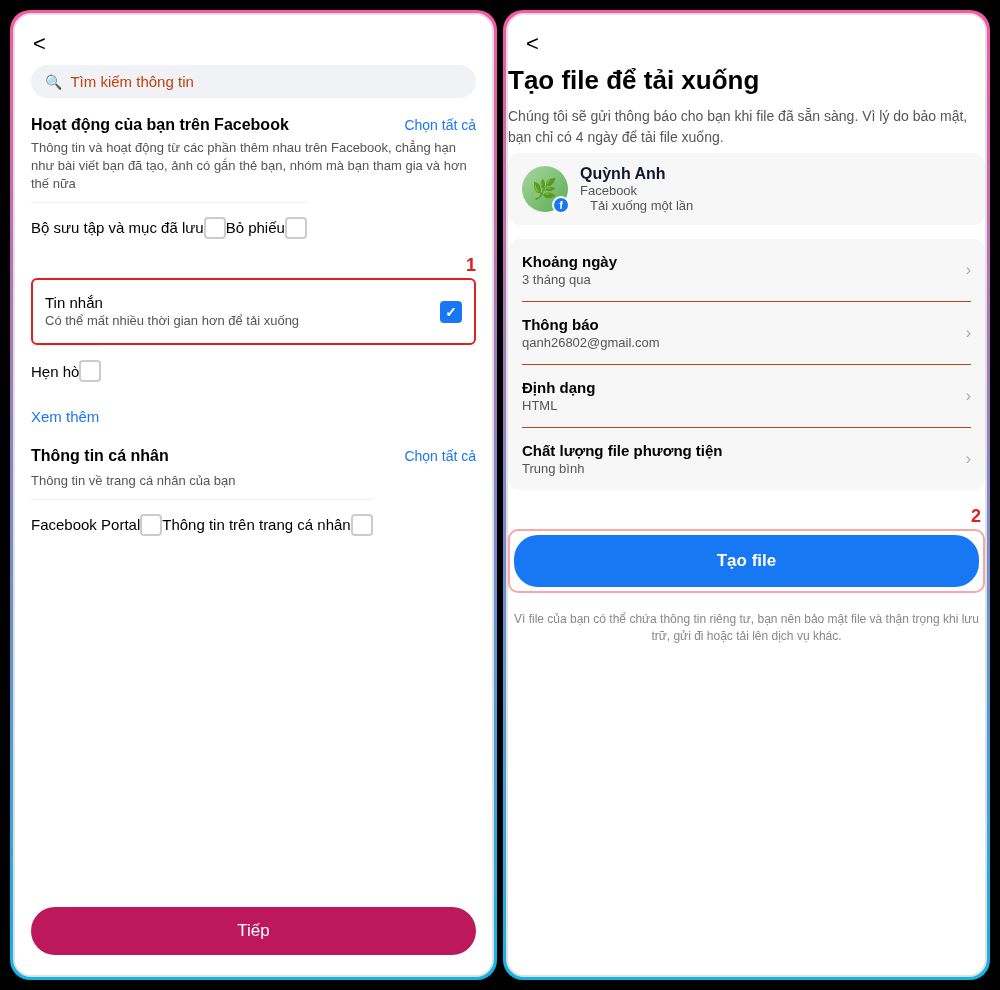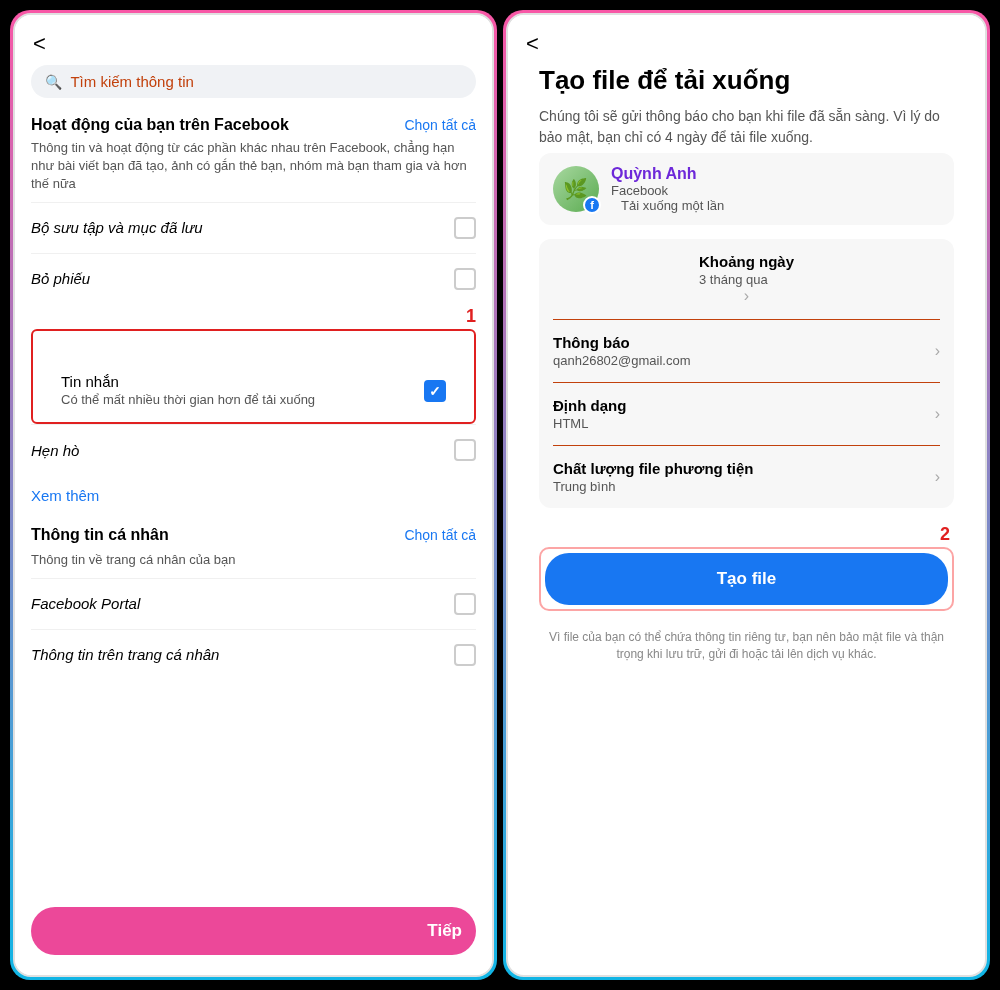--- a/index.html
+++ b/index.html
@@ -91,24 +91,23 @@
     }
     .section-desc {
       font-size: 13px;
       color: #555;
       line-height: 1.4;
       padding: 0 16px 8px 16px;
     }
 
     .list-items {
       display: flex;
-      flex-direction: column;
+      flex-direction: row;
       padding: 0 16px;
       gap: 0;
-      font-style: italic;
     }
     .list-item {
       display: flex;
       align-items: center;
       justify-content: space-between;
       padding: 14px 0;
       border-top: 1px solid #f0f0f0;
     }
     .list-item-text {
       font-size: 15px;
@@ -142,23 +141,22 @@
       font-size: 14px;
       font-weight: 700;
     }
 
     .highlight-box {
       border: 2px solid #e02020;
       border-radius: 6px;
       margin: 0 16px;
     }
     .highlight-box .list-item {
-      padding: 14px 28px;
+      padding: 14px 12px;
       border-top: none;
-      margin-top: 28px;
     }
     .number-badge {
       color: #e02020;
       font-size: 18px;
       font-weight: 700;
       text-align: center;
     }
 
     .see-more-link {
       color: #1877f2;
@@ -174,34 +172,33 @@
     .bottom-btn-left {
       position: absolute;
       bottom: 0;
       left: 0;
       right: 0;
       padding: 12px 16px 20px 16px;
       background: #fff;
     }
     .tiep-btn {
       width: 100%;
-      background: #ec4899;
+      background: #be185d;
       color: #fff;
       border: none;
       border-radius: 24px;
       padding: 14px;
       font-size: 17px;
-      font-weight: 700;
-      cursor: pointer;
-      text-align: right;
+      font-weight: 400;
+      cursor: pointer;
     }
 
     
     .right-content {
-      padding: 0 31px;
+      padding: 0 0;
       flex: 1;
       overflow-y: auto;
     }
     .page-title {
       font-size: 26px;
       font-weight: 700;
       color: #000;
       margin-bottom: 10px;
       line-height: 1.2;
     }
@@ -249,21 +246,21 @@
       align-items: center;
       justify-content: center;
       color: #fff;
       font-size: 11px;
       font-weight: 700;
       border: 2px solid #fff;
     }
     .user-info-name {
       font-size: 16px;
       font-weight: 700;
-      color: #6d28d9;
+      color: #0f172a;
     }
     .user-info-platform {
       font-size: 13px;
       color: #555;
     }
     .user-info-sub {
       font-size: 13px;
       color: #555;
       margin-left: 10px;
     }
@@ -271,21 +268,20 @@
     .option-row {
       display: flex;
       align-items: center;
       justify-content: space-between;
       padding: 14px 0;
       border-top: 1px solid #c2410c;
       cursor: pointer;
     }
     .option-row:first-child {
       border-top: none;
-      flex-direction: column;
     }
     .option-label {
       font-size: 15px;
       font-weight: 600;
       color: #000;
     }
     .option-value {
       font-size: 13px;
       color: #555;
       margin-top: 2px;
@@ -361,21 +357,21 @@
       </div>
 
       <div class="left-scroll">
 
         <div class="section-header">
           <div class="section-title-row">
             <span class="section-title">Hoạt động của bạn trên Facebook</span>
             <span class="select-all-link">Chọn tất cả</span>
           </div>
         </div>
-        <div class="section-desc">Thông tin và hoạt động từ các phần khác nhau trên Facebook, chẳng hạn như bài viết bạn đã tạo, ảnh có gắn thẻ bạn, nhóm mà bạn tham gia và hơn thế nữa</div>
+        <div class="section-desc">Thông tin và hoạt động từ các phần thêm nhau trên Facebook, chẳng hạn như bài viết bạn đã tạo, ảnh có gắn thẻ bạn, nhóm mà bạn tham gia và hơn thế nữa</div>
 
         <div class="list-items">
 
           <div class="list-item">
             <span class="list-item-text">Bộ sưu tập và mục đã lưu</span>
             <div class="checkbox"></div>
           </div>
 
           <div class="list-item">
             <span class="list-item-text">Bỏ phiếu</span>

